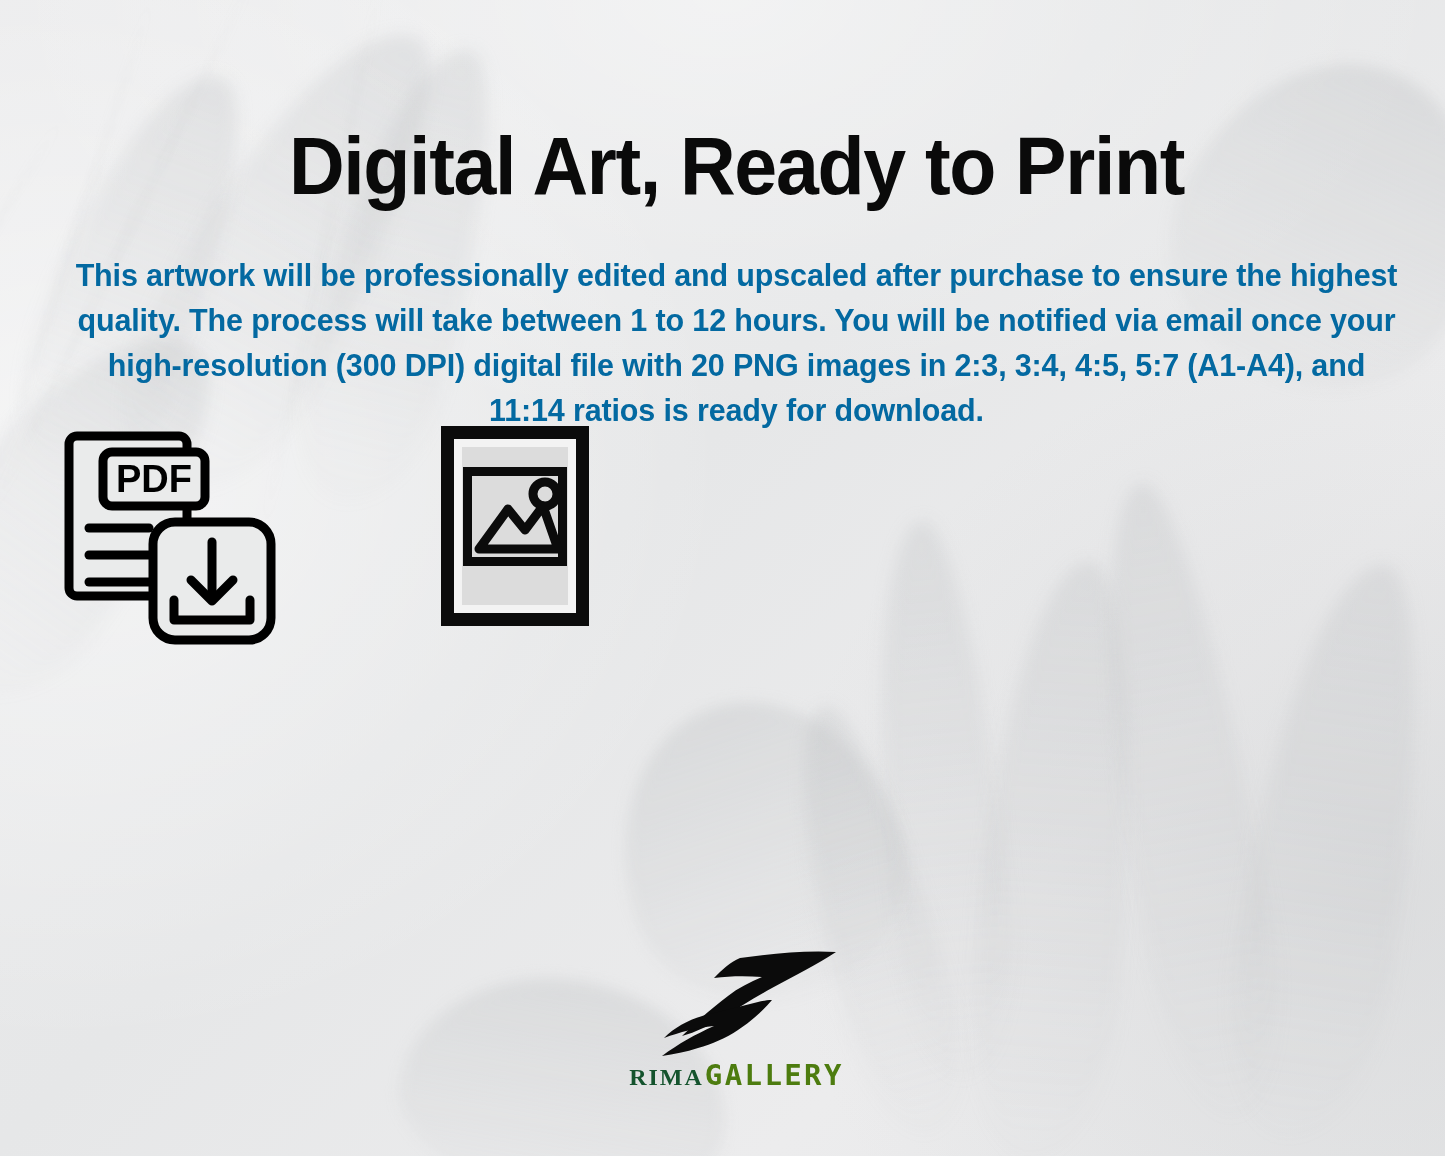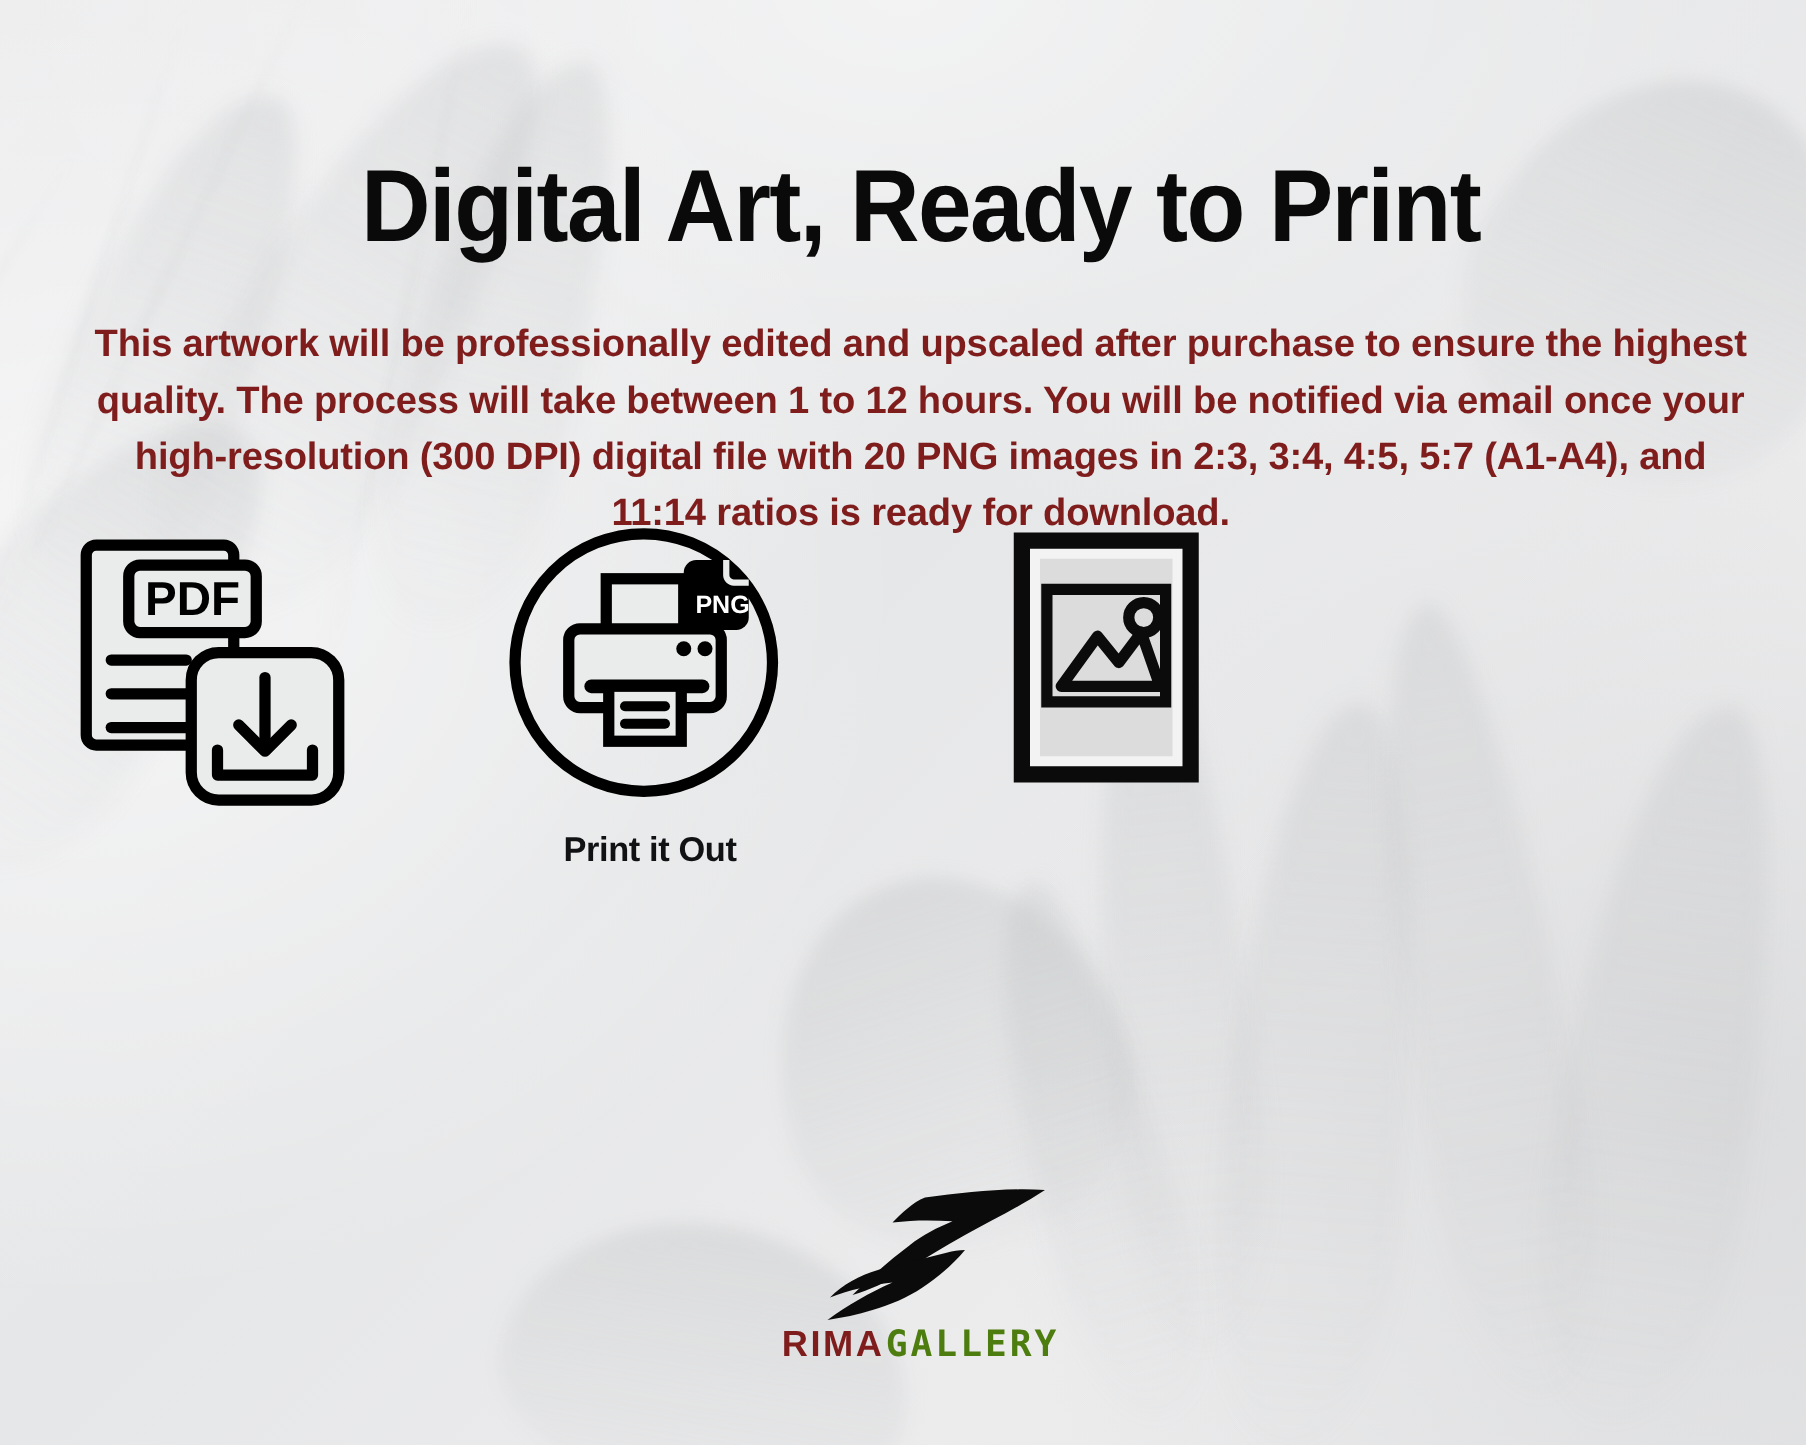--- a/index.html
+++ b/index.html
@@ -86,21 +86,21 @@
   .intro-paragraph {
     position: absolute;
     top: 222px;
     left: 50%;
     transform: translateX(-50%);
     width: 1340px;
     text-align: center;
     font-size: 30.5px;
     line-height: 1.48;
     font-weight: 700;
-    color: #7f1d1d;
+    color: #0369a1;
     letter-spacing: -0.15px;
   }
 
   
   .features {
     position: absolute;
     top: 418px;
     left: 0;
     width: 1445px;
     display: flex;
@@ -165,25 +165,25 @@
     width: 230px;
     height: 112px;
   }
   .brand-wordmark {
     margin-top: -2px;
     display: flex;
     align-items: baseline;
     justify-content: center;
   }
   .brand-rima {
-    font-size: 29px;
+    font-size: 24px;
     font-weight: 700;
     letter-spacing: 2px;
-    color: #7f1d1d;
-    font-family: Liberation Sans, sans-serif;
+    color: #14532d;
+    font-family: Liberation Serif, serif;
   }
   .brand-gallery {
     font-size: 29px;
     font-weight: 700;
     letter-spacing: 2.4px;
     color: #4d7c0f;
     font-family: "DejaVu Sans Mono", monospace;
     margin-left: 1px;
     text-align: center;
   }
@@ -243,45 +243,20 @@
             <rect x="96" y="104" width="118" height="118" rx="22" fill="#eaebeb" stroke="#000" stroke-width="9"></rect>
             <g stroke="#000" stroke-width="9" stroke-linecap="round" stroke-linejoin="round" fill="none">
               <line x1="155" y1="124" x2="155" y2="180"></line>
               <polyline points="134,162 155,183 176,162"></polyline>
               <polyline points="117,182 117,202 193,202 193,182"></polyline>
             </g>
           </svg>
         </div>
       </div>
 
-      <div class="feature f-print">
-        <div class="feature-icon">
-          <svg width="226" height="230" viewBox="0 0 226 230">
-            <circle cx="108" cy="112" r="103" fill="none" stroke="#000" stroke-width="9"></circle>
-
-            <rect x="78" y="45" width="62" height="42" fill="#eaebeb" stroke="#000" stroke-width="9"></rect>
-
-            <rect x="48" y="85" width="122" height="63" rx="9" fill="#eaebeb" stroke="#000" stroke-width="9"></rect>
-            <circle cx="140" cy="101" r="6" fill="#000"></circle>
-            <circle cx="157" cy="101" r="6" fill="#000"></circle>
-            <line x1="66" y1="131" x2="155" y2="131" stroke="#000" stroke-width="11" stroke-linecap="round"></line>
-
-            <rect x="80" y="131" width="58" height="44" fill="#eaebeb" stroke="#000" stroke-width="9"></rect>
-            <g stroke="#000" stroke-width="8" stroke-linecap="round">
-              <line x1="93" y1="147" x2="125" y2="147"></line>
-              <line x1="93" y1="161" x2="125" y2="161"></line>
-            </g>
-
-            <path d="M150 30 h24 l18 18 v28 a10 10 0 0 1 -10 10 h-32 a10 10 0 0 1 -10 -10 v-36 a10 10 0 0 1 10 -10 z" fill="#000"></path>
-            <path d="M174 30 v12 a6 6 0 0 0 6 6 h12" fill="none" stroke="#eaebeb" stroke-width="5"></path>
-            <text x="171" y="72" text-anchor="middle" font-family="'Liberation Sans', sans-serif" font-size="20" font-weight="700" fill="#ffffff">PNG</text>
-          </svg>
-        </div>
-        <div class="feature-label">Print it Out</div>
-      </div>
 
       <div class="feature f-wall">
         <div class="feature-icon">
           <svg width="160" height="230" viewBox="0 0 160 230">
 
             <rect x="6" y="8" width="148" height="200" fill="#0b0b0b"></rect>
 
             <rect x="19" y="21" width="122" height="174" fill="#f3f3f3"></rect>
             <rect x="27" y="29" width="106" height="158" fill="#dcdcdc"></rect>
 

